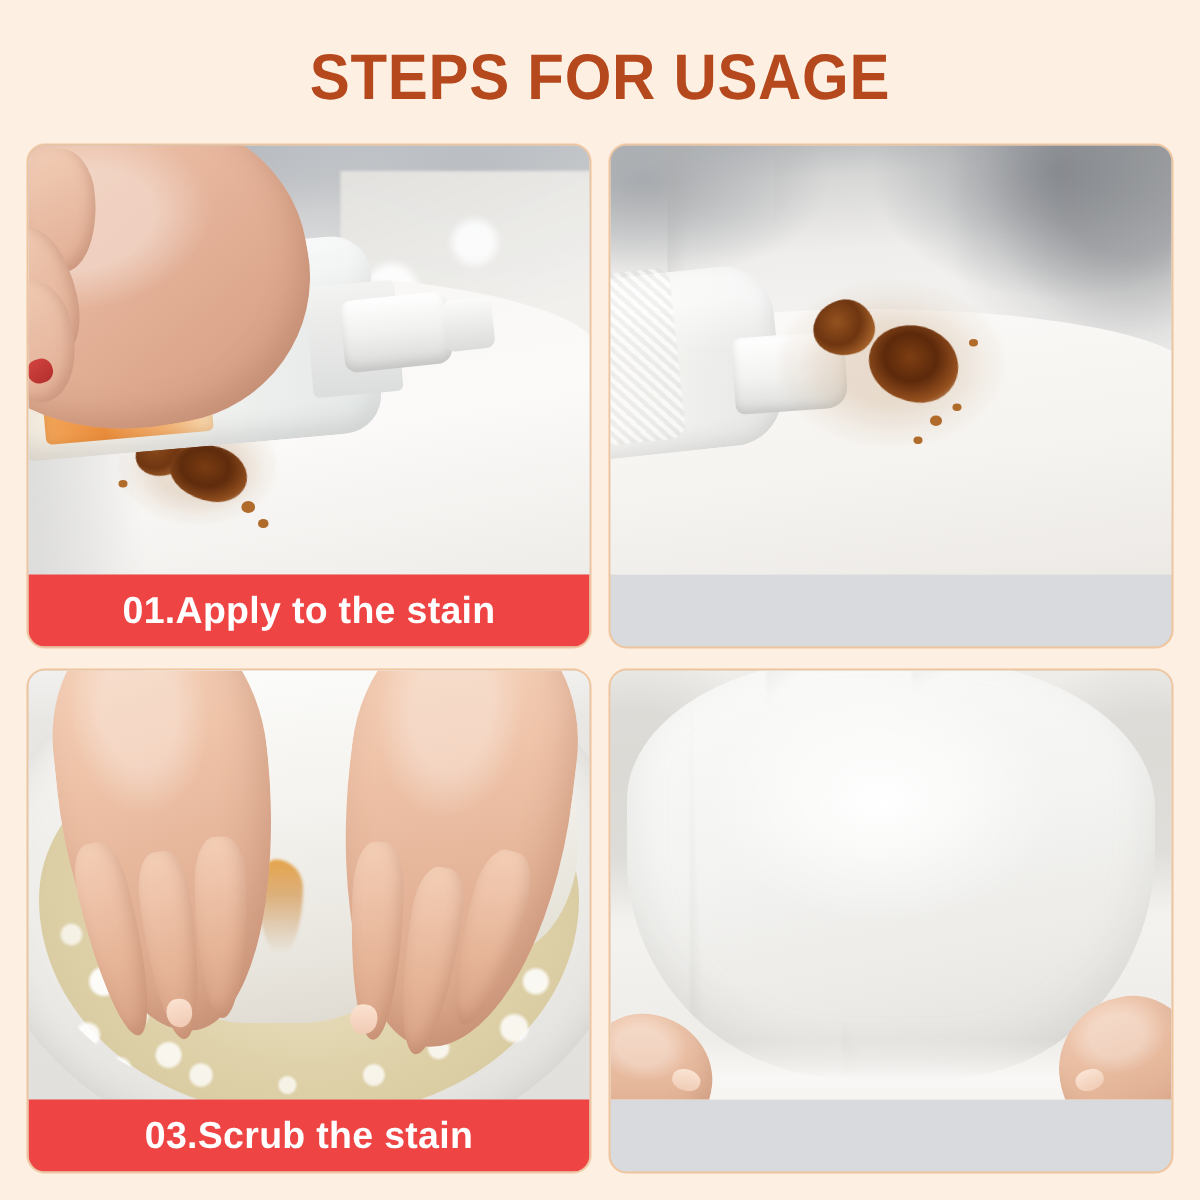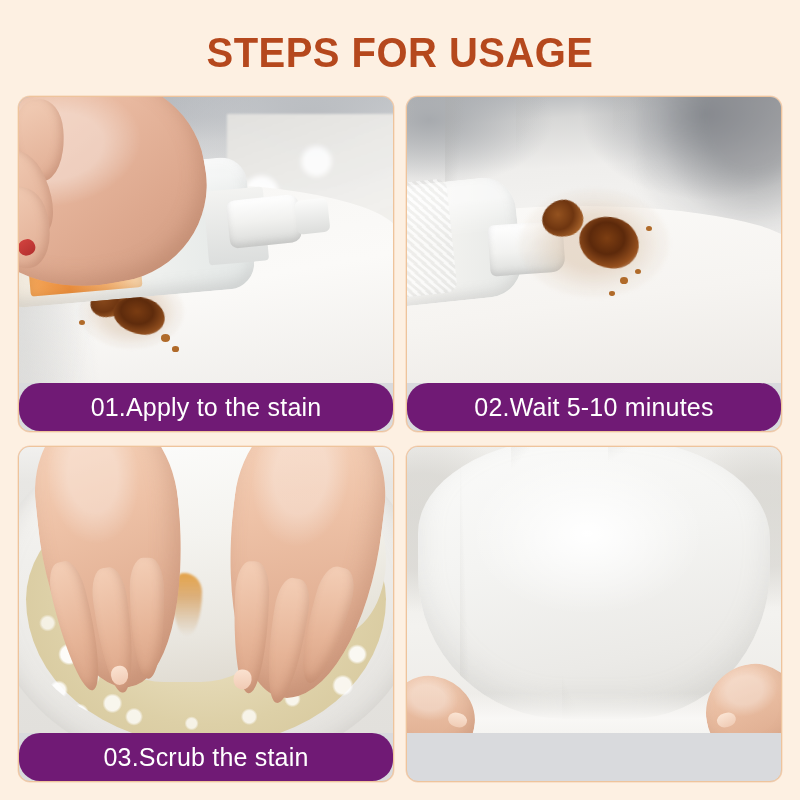--- a/index.html
+++ b/index.html
@@ -57,30 +57,29 @@
     position:absolute;
     left:0; top:0; right:0;
     bottom:48px;
     overflow:hidden;
   }
 
   .caption {
     position:absolute;
     left:0; right:0; bottom:0;
     height:48px;
-    background:#701a75;
+    background:#ef4444;
     color:#ffffff;
     font-size:25px;
-    font-weight:normal;
+    font-weight:bold;
     display:flex;
     align-items:center;
     justify-content:center;
     letter-spacing:0.2px;
     white-space:nowrap;
-    border-radius:21px;
   }
   .caption.left-ish { justify-content:center; }
 
   
   .p1 {
     background:
       
       radial-gradient(ellipse 70% 60% at 78% 8%, #b9bcc0 0%, rgba(185,188,192,0) 65%),
       radial-gradient(ellipse 60% 45% at 22% 4%, #aeb1b6 0%, rgba(174,177,182,0) 70%),
       linear-gradient(178deg, #c2c5c9 0%, #cfd1d4 9%, #e9e9e8 17%, #f2f1ef 40%, #eceae7 70%, #e6e3df 100%);
@@ -491,21 +490,20 @@
         <div class="p2-nozzle"></div>
 
         <div class="p2-wet"></div>
         <div class="p2-stain-a"></div>
         <div class="p2-stain-b"></div>
         <div class="dot" style="left:57%;top:63%;width:2.2%;height:2.4%;"></div>
         <div class="dot" style="left:61%;top:60%;width:1.7%;height:1.9%;"></div>
         <div class="dot" style="left:54%;top:68%;width:1.5%;height:1.7%;"></div>
         <div class="dot" style="left:64%;top:45%;width:1.6%;height:1.8%;"></div>
       </div>
-      <div class="caption">02.Wait 5-10 minutes</div>
     </div>
 
     <div class="card">
       <div class="photo p3">
         <div class="p3-basin"></div>
         <div class="p3-water"></div>
         <div class="p3-cloth"></div>
         <div class="p3-cloth2"></div>
         <div class="p3-stain"></div>
         <div class="p3-foam"></div>

